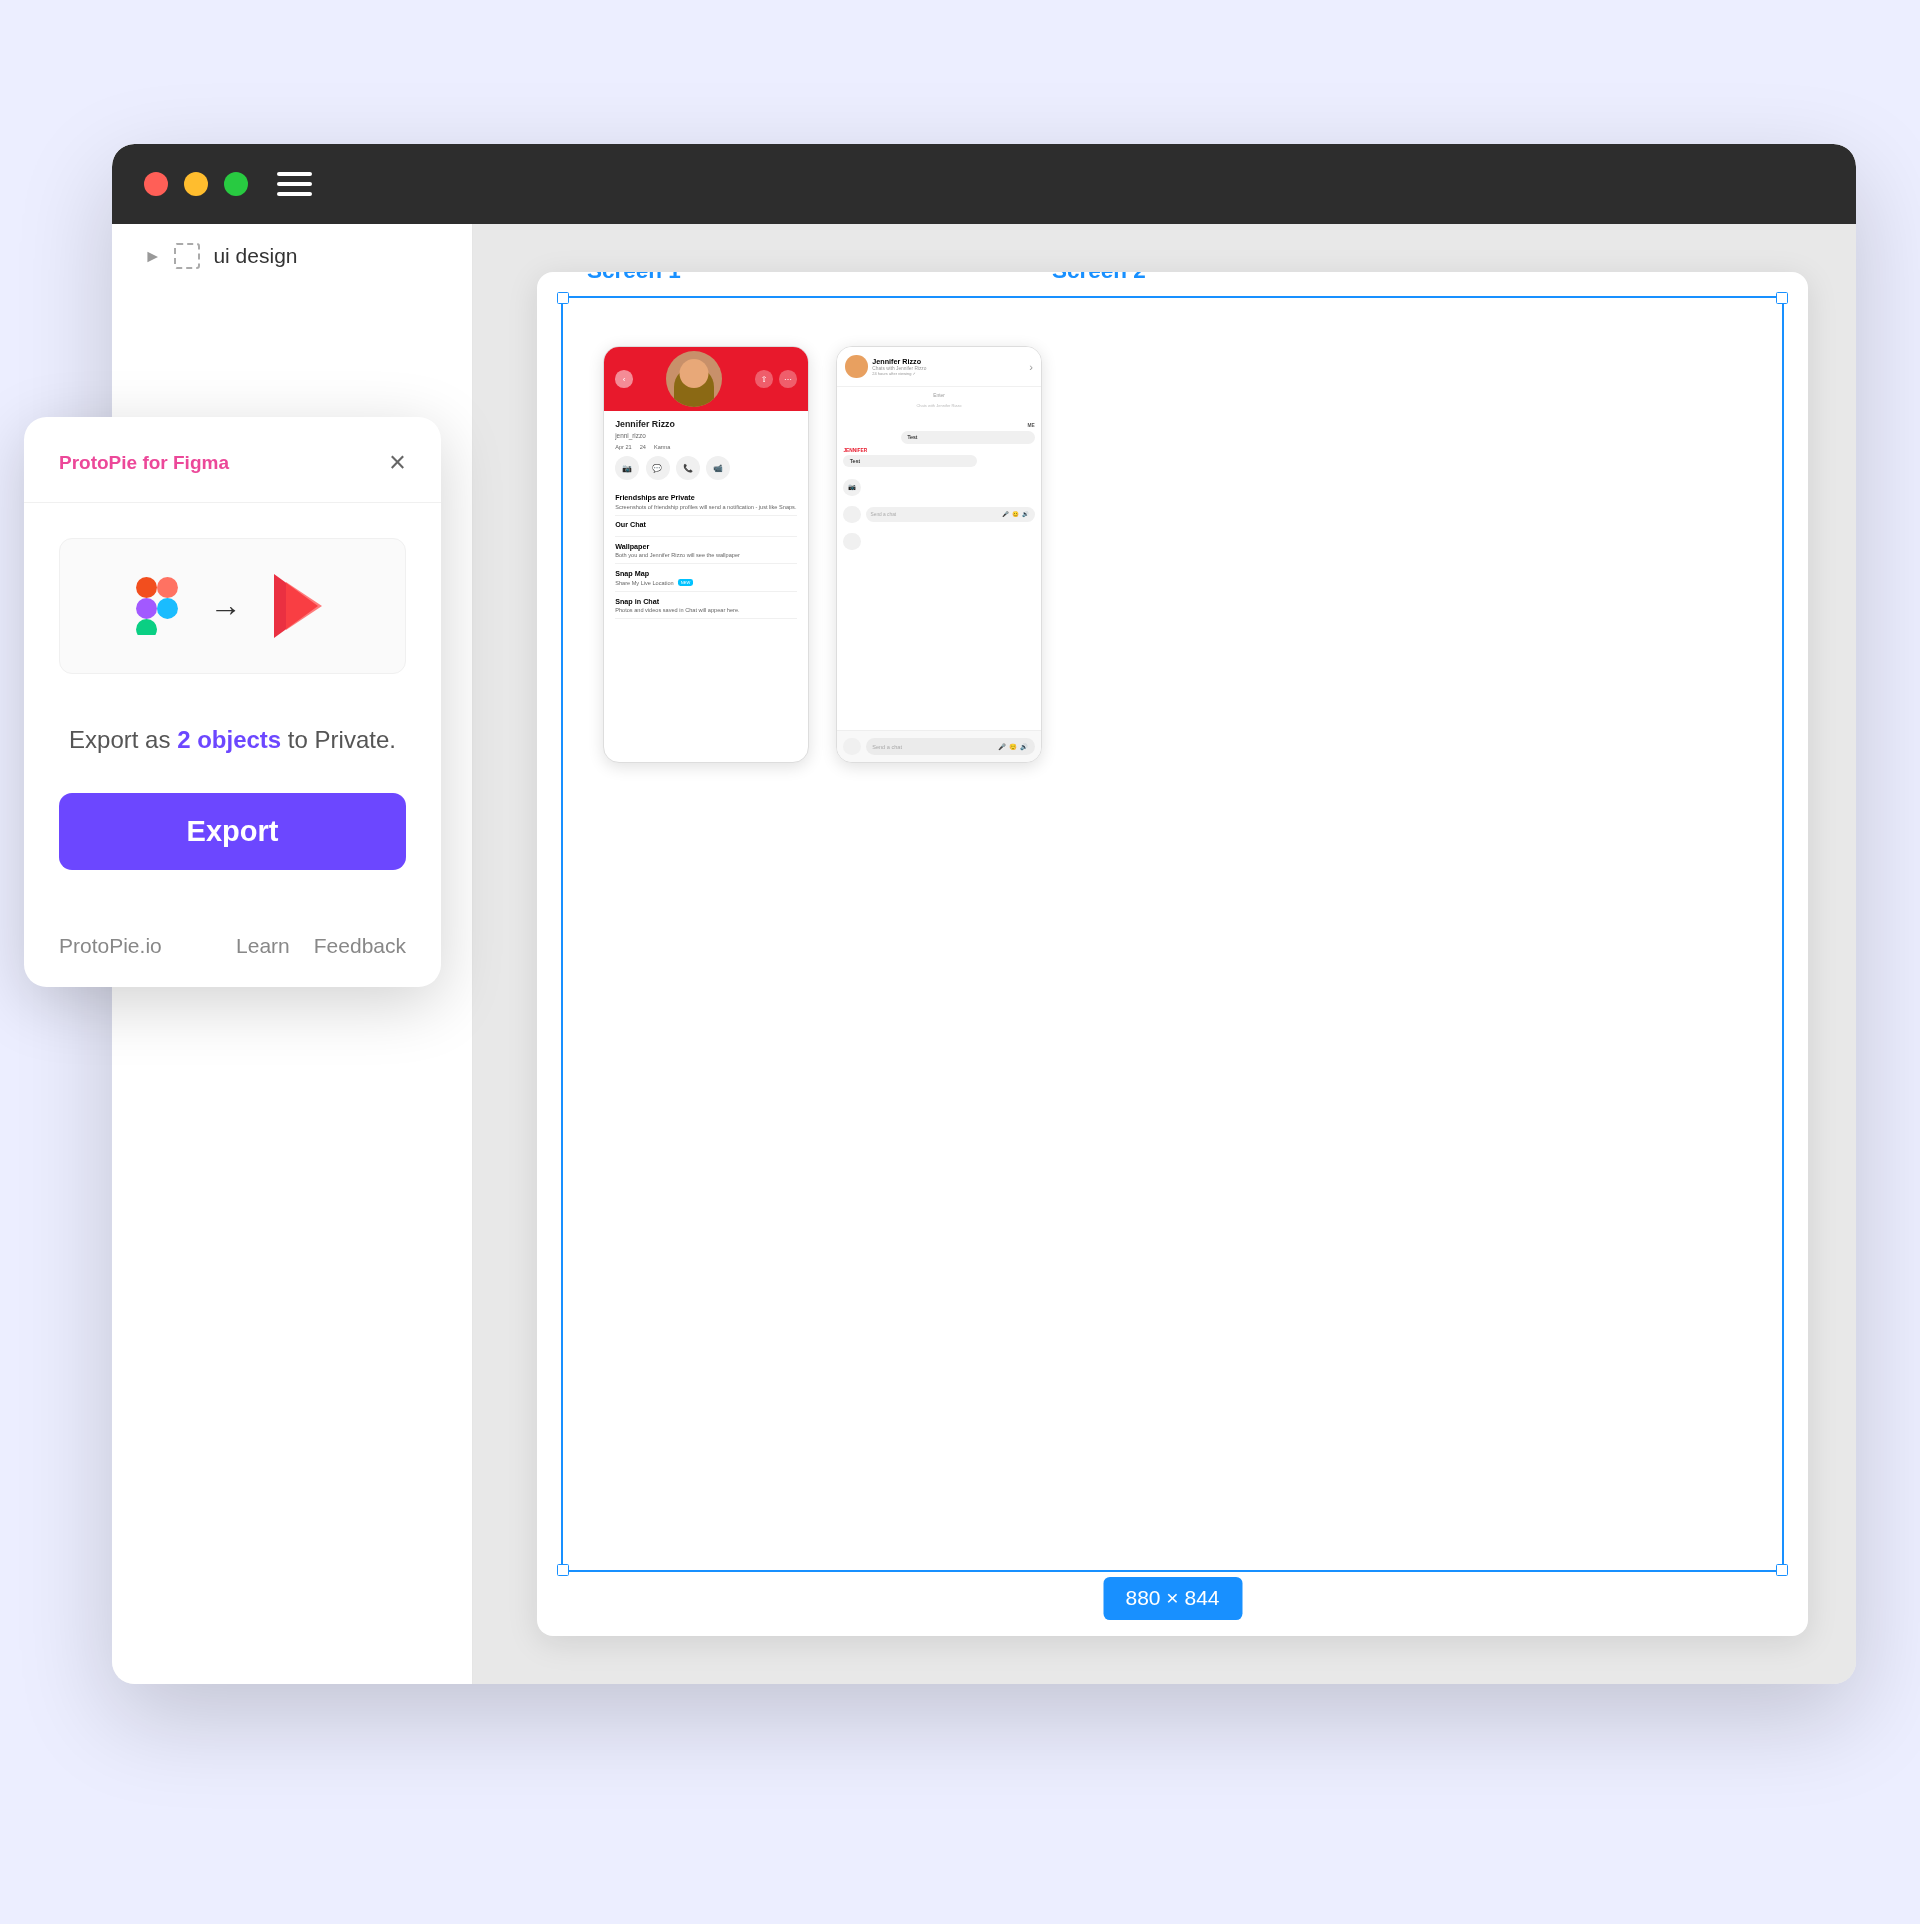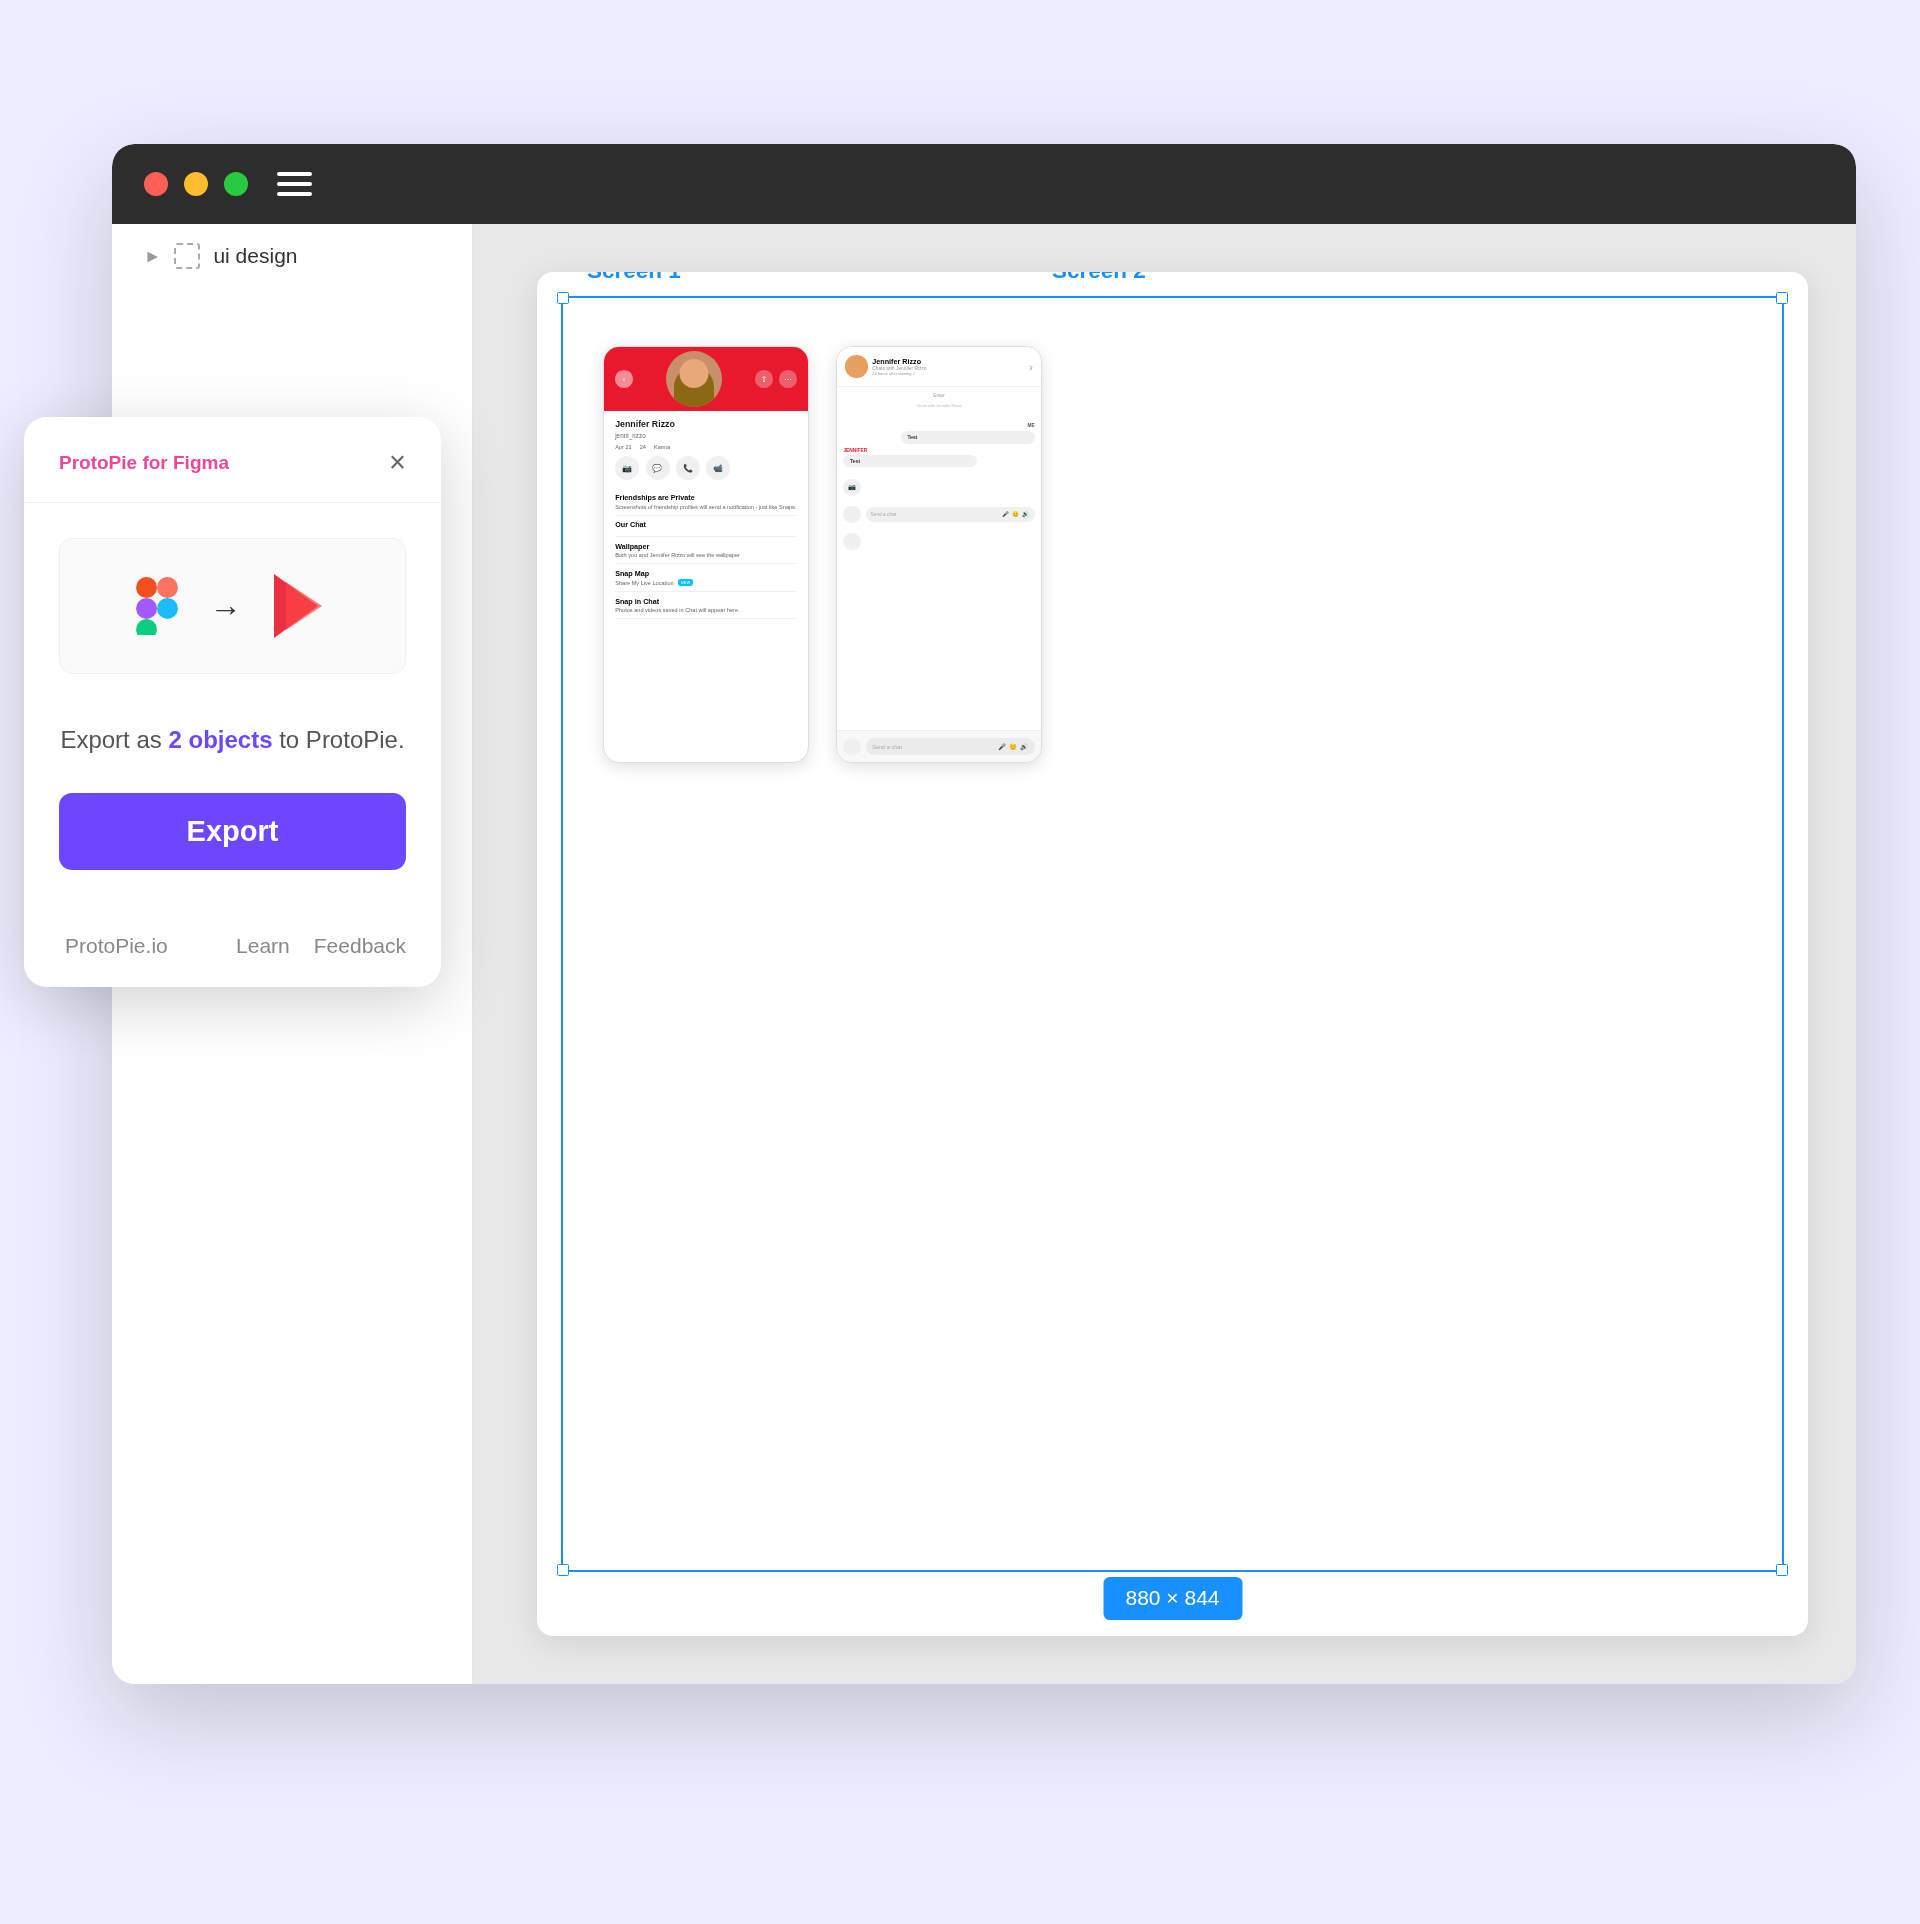--- a/index.html
+++ b/index.html
@@ -433,21 +433,20 @@
       color: #fff;
       cursor: pointer;
       margin-bottom: 29px;
     }
 
     .plugin-footer {
       display: flex;
       justify-content: space-between;
       align-items: center;
       padding: 0 35px 29px;
-      margin-left: 6px;
     }
 
     .footer-link {
       font-size: 21px;
       color: #888;
       cursor: pointer;
     }
 
     .footer-links {
       display: flex;
@@ -639,21 +638,21 @@
 
       <svg width="56" height="64" viewBox="0 0 70 80" fill="none" xmlns="http://www.w3.org/2000/svg">
         <polygon points="0,0 55,40 0,80" fill="#e8192c" opacity="0.9"></polygon>
         <polygon points="15,10 60,40 15,70" fill="#ff4444" opacity="0.7"></polygon>
       </svg>
     </div>
 
     <div class="export-text">
       <span>Export as</span>
       <span class="export-text-highlight">2 objects</span>
-      <span>to ProtoPie.</span>
+      <span>to Private.</span>
     </div>
 
     <div class="export-button">Export</div>
   </div>
 
   <div class="plugin-footer">
     <span class="footer-link">ProtoPie.io</span>
     <div class="footer-links">
       <span class="footer-link">Learn</span>
       <span class="footer-link">Feedback</span>

